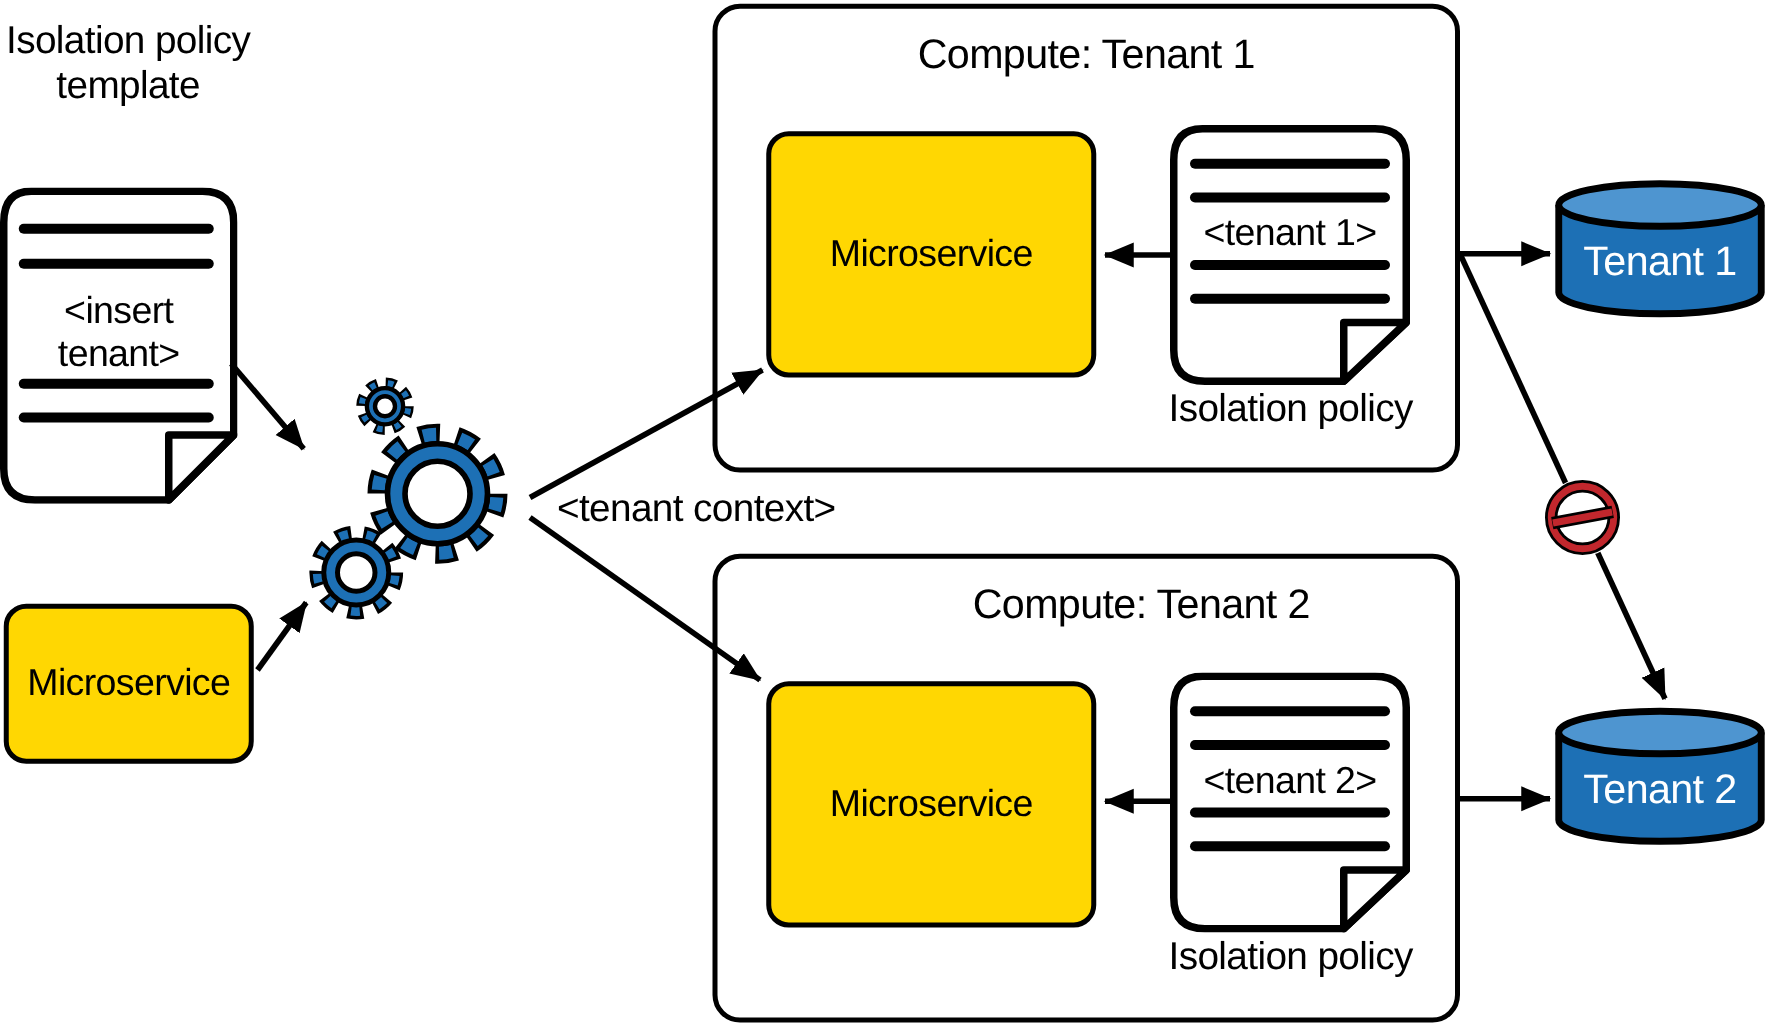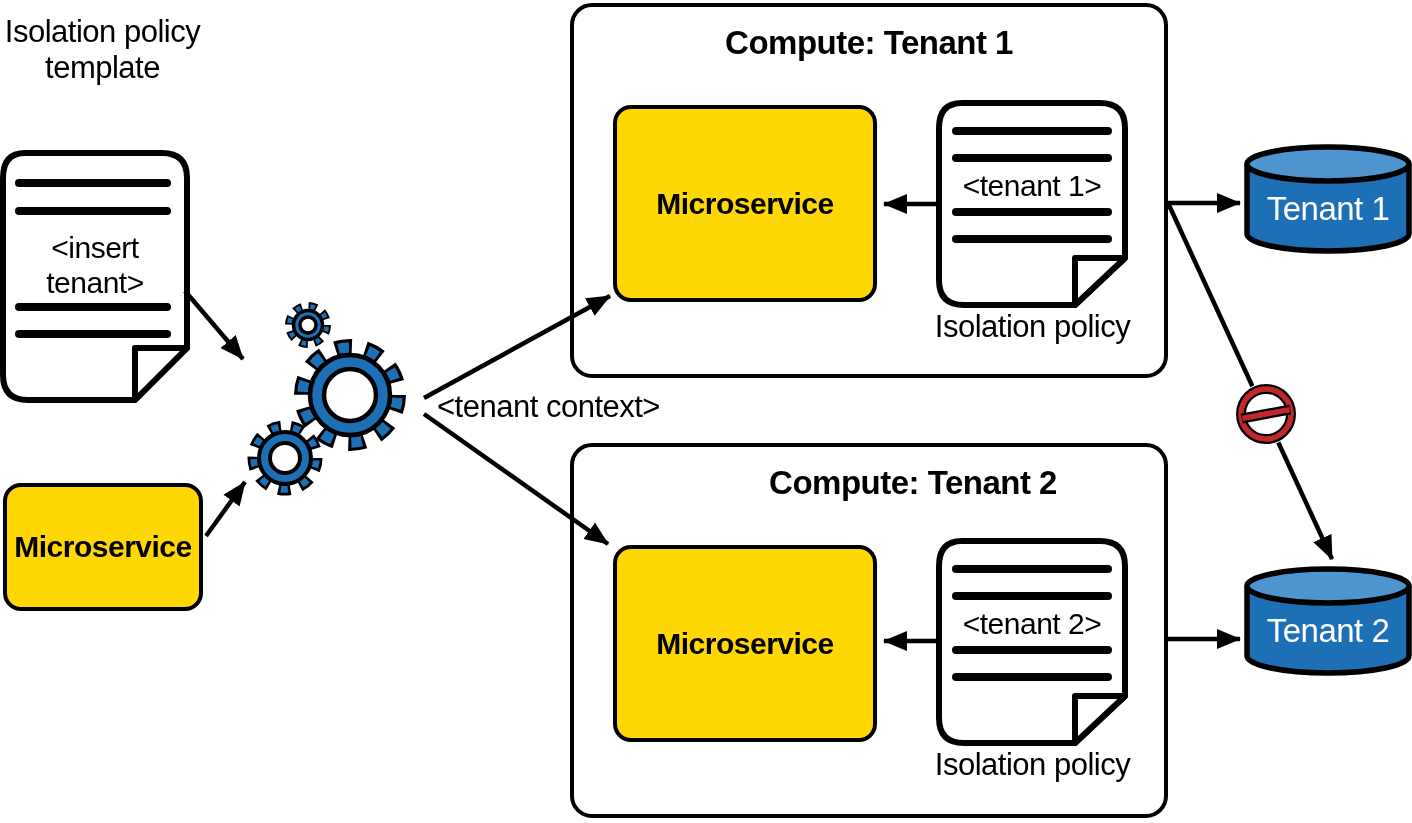--- a/index.html
+++ b/index.html
@@ -9,26 +9,26 @@
   }
   .abs{position:absolute;}
   .label{
     font-size:31px;font-weight:500;letter-spacing:-0.5px;line-height:1.15;
     text-align:center;white-space:nowrap;
   }
   .compute-box{
     border:4px solid #000;border-radius:22px;background:#fff;box-sizing:border-box;
   }
   .compute-title{
-    font-size:33px;font-weight:700;letter-spacing:-0.5px;text-align:center;white-space:nowrap;
+    font-size:33px;font-weight:400;letter-spacing:-0.5px;text-align:center;white-space:nowrap;
   }
   .ms-box{
     background:#FFD702;border:4px solid #000;border-radius:18px;box-sizing:border-box;
     display:flex;align-items:center;justify-content:center;
-    font-size:30px;font-weight:700;letter-spacing:-0.5px;text-align:center;
+    font-size:30px;font-weight:400;letter-spacing:-0.5px;text-align:center;
   }
   .doc-text{font-size:30px;font-weight:500;letter-spacing:-0.5px;}
   .cyl-text{font-size:33px;font-weight:500;letter-spacing:-0.5px;}
   svg{display:block;}
 </style>
 </head>
 <body>
 
 <div id="canvas">
 
@@ -72,21 +72,21 @@
 
     <g>
       <circle cx="120" cy="102" r="47.5" fill="none" stroke="#000" stroke-width="17" stroke-dasharray="16.5 13.34"></circle>
       <circle cx="120" cy="102" r="47.5" fill="none" stroke="#1D70B5" stroke-width="10.5" stroke-dasharray="10.5 19.34" stroke-dashoffset="-3"></circle>
       <circle cx="120" cy="102" r="40" fill="#1D70B5" stroke="#000" stroke-width="4.5"></circle>
       <circle cx="120" cy="102" r="26" fill="#fff" stroke="#000" stroke-width="4.5"></circle>
     </g>
   </svg>
 
 
-  <div class="abs label" style="left:437px;top:389px;width:240px;text-align:left;">&lt;tenant context&gt;</div>
+  <div class="abs label" style="left:437px;top:389px;width:240px;text-align:center;">&lt;tenant context&gt;</div>
 
   <div class="abs compute-box" style="left:570px;top:3px;width:598px;height:375px;"></div>
   <div class="abs compute-title" style="left:570px;top:24px;width:598px;">Compute: Tenant 1</div>
   <div class="abs ms-box" style="left:613px;top:105px;width:264px;height:197px;">
     <span>Microservice</span>
   </div>
   <svg class="abs" style="left:936px;top:100px;" width="192" height="208" viewBox="0 0 192 208">
     <path d="M 26 3 H 164 Q 189 3 189 28 V 158 L 139 205 H 28 Q 3 205 3 180 V 28 Q 3 3 26 3 Z" fill="#fff" stroke="#000" stroke-width="6" stroke-linejoin="round"></path>
     <path d="M 189 158 L 139 205 L 139 158 Z" fill="#fff" stroke="#000" stroke-width="6" stroke-linejoin="round"></path>
     <g stroke="#000" stroke-width="8" stroke-linecap="round">

